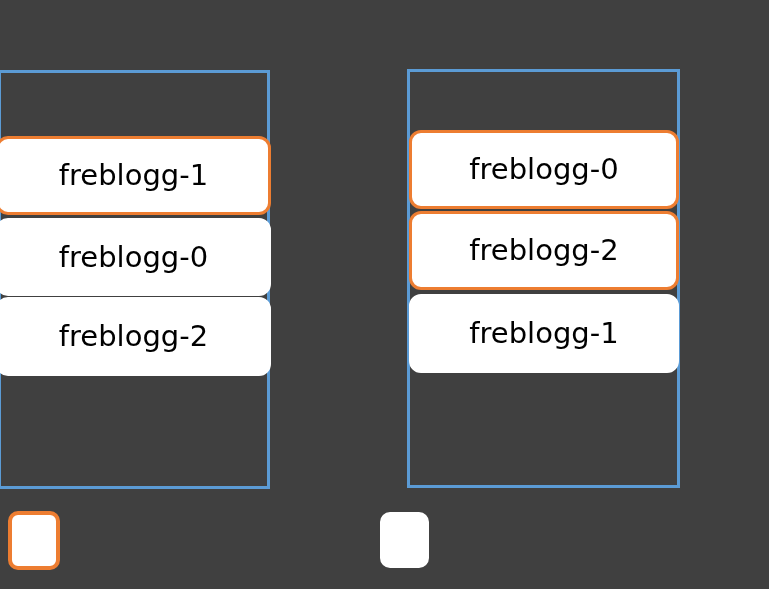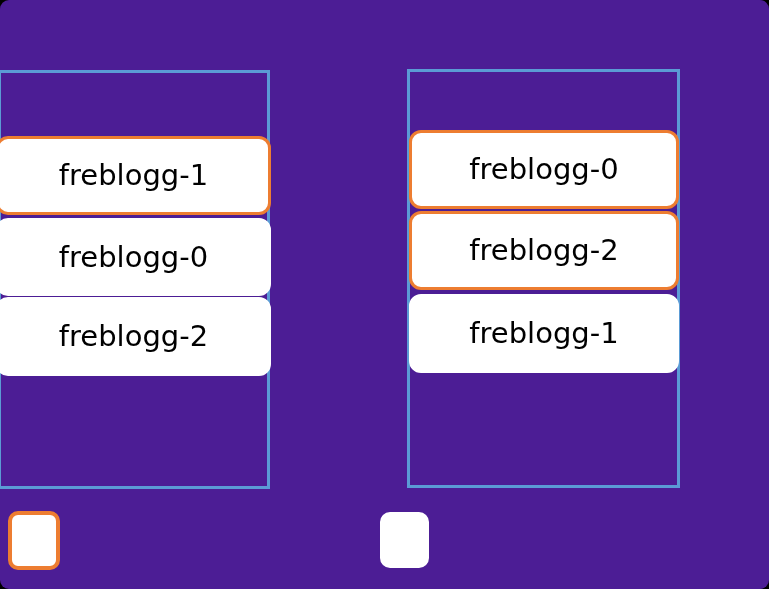--- a/index.html
+++ b/index.html
@@ -12,22 +12,21 @@
     width: 769px;
     height: 589px;
     overflow: hidden;
     font-family: "DejaVu Sans", "Liberation Sans", sans-serif;
   }
 
   #canvas {
     position: relative;
     width: 769px;
     height: 589px;
-    background: #4c1d95;
-    border-radius: 9px;
+    background: #404040;
   }
 
   
   .column-box {
     position: absolute;
     box-sizing: border-box;
     border: 3px solid #5B9BD5;
     background: transparent;
   }
   #column-left {

